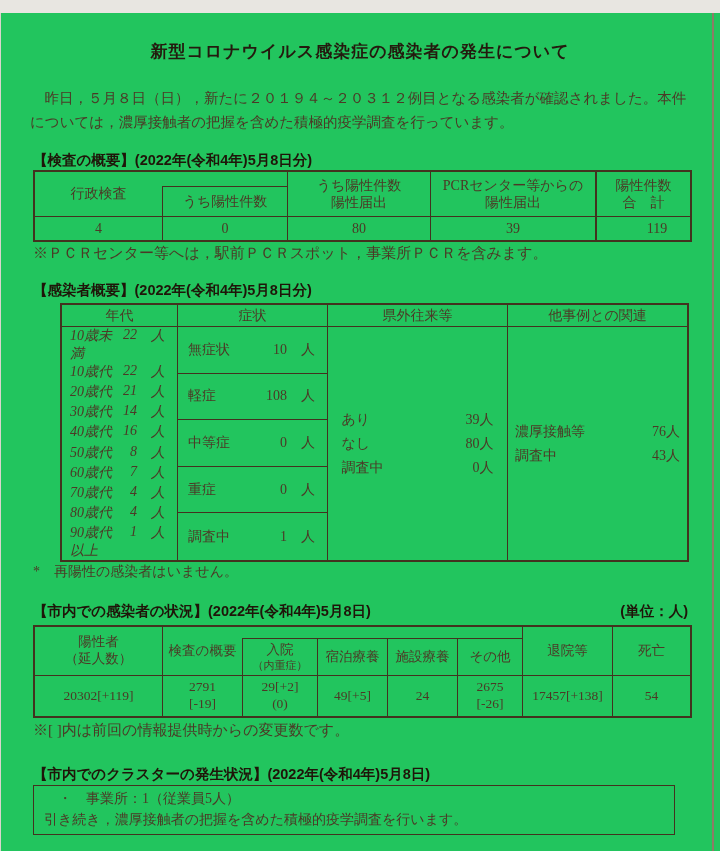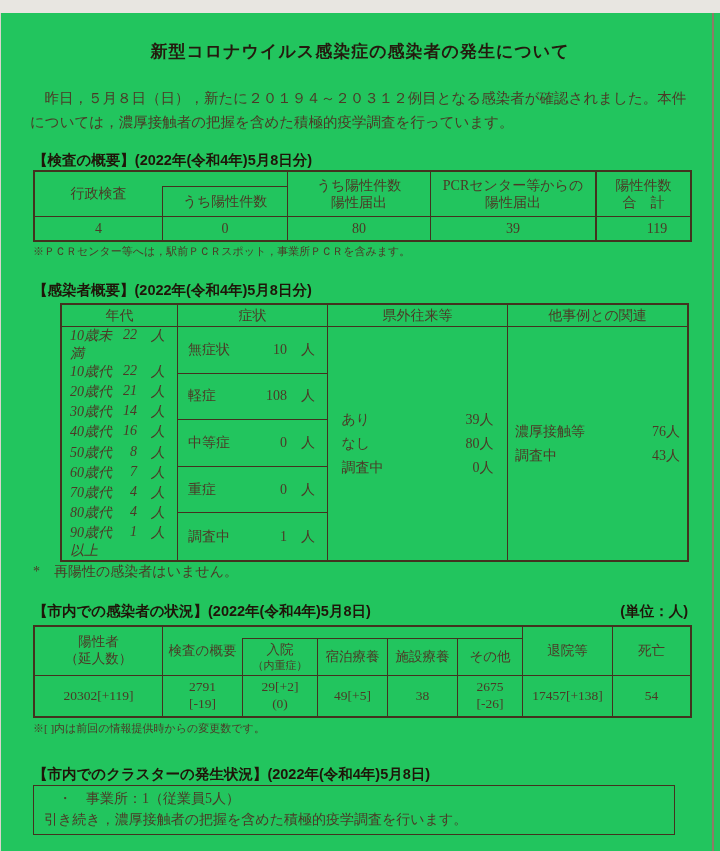--- a/index.html
+++ b/index.html
@@ -30,21 +30,21 @@
   .sec-heading {
     position:absolute; left:33px;
     font-family:"Liberation Sans","DejaVu Sans",sans-serif;
     font-weight:bold; font-size:14.5px; color:#1f1509;
   }
   .h-kensa   { top:138px; }
   .h-kansen  { top:268px; }
   .h-shinai  { top:589px; width:655px; display:flex; justify-content:space-between; }
   .h-cluster { top:752px; }
 
-  .note { position:absolute; left:33px; font-size:11px; color:#4c3926; }
+  .note { position:absolute; left:33px; font-size:15px; color:#4c3926; }
   .note1 { top:231px; }
   .note2 { top:550px; font-size:14px; }
   .note3 { top:708px; }
 
   
   .t1 {
     position:absolute; top:157px; left:33px;
     display:grid;
     grid-template-columns:127px 125px 143px 165px 95px;
     grid-template-rows:15px 29px 24px;
@@ -314,21 +314,21 @@
     <div class="c d">20302[+119]</div>
     <div class="c d bl">
       <span>2791</span>
       <span>[-19]</span>
     </div>
     <div class="c d bl">
       <span>29[+2]</span>
       <span>(0)</span>
     </div>
     <div class="c d bl">49[+5]</div>
-    <div class="c d bl">38</div>
+    <div class="c d bl">24</div>
     <div class="c d bl">
       <span>2675</span>
       <span>[-26]</span>
     </div>
     <div class="c d bl">17457[+138]</div>
     <div class="c d bl">54</div>
   </div>
 
   <div class="note note3">※[ ]内は前回の情報提供時からの変更数です。</div>
 

